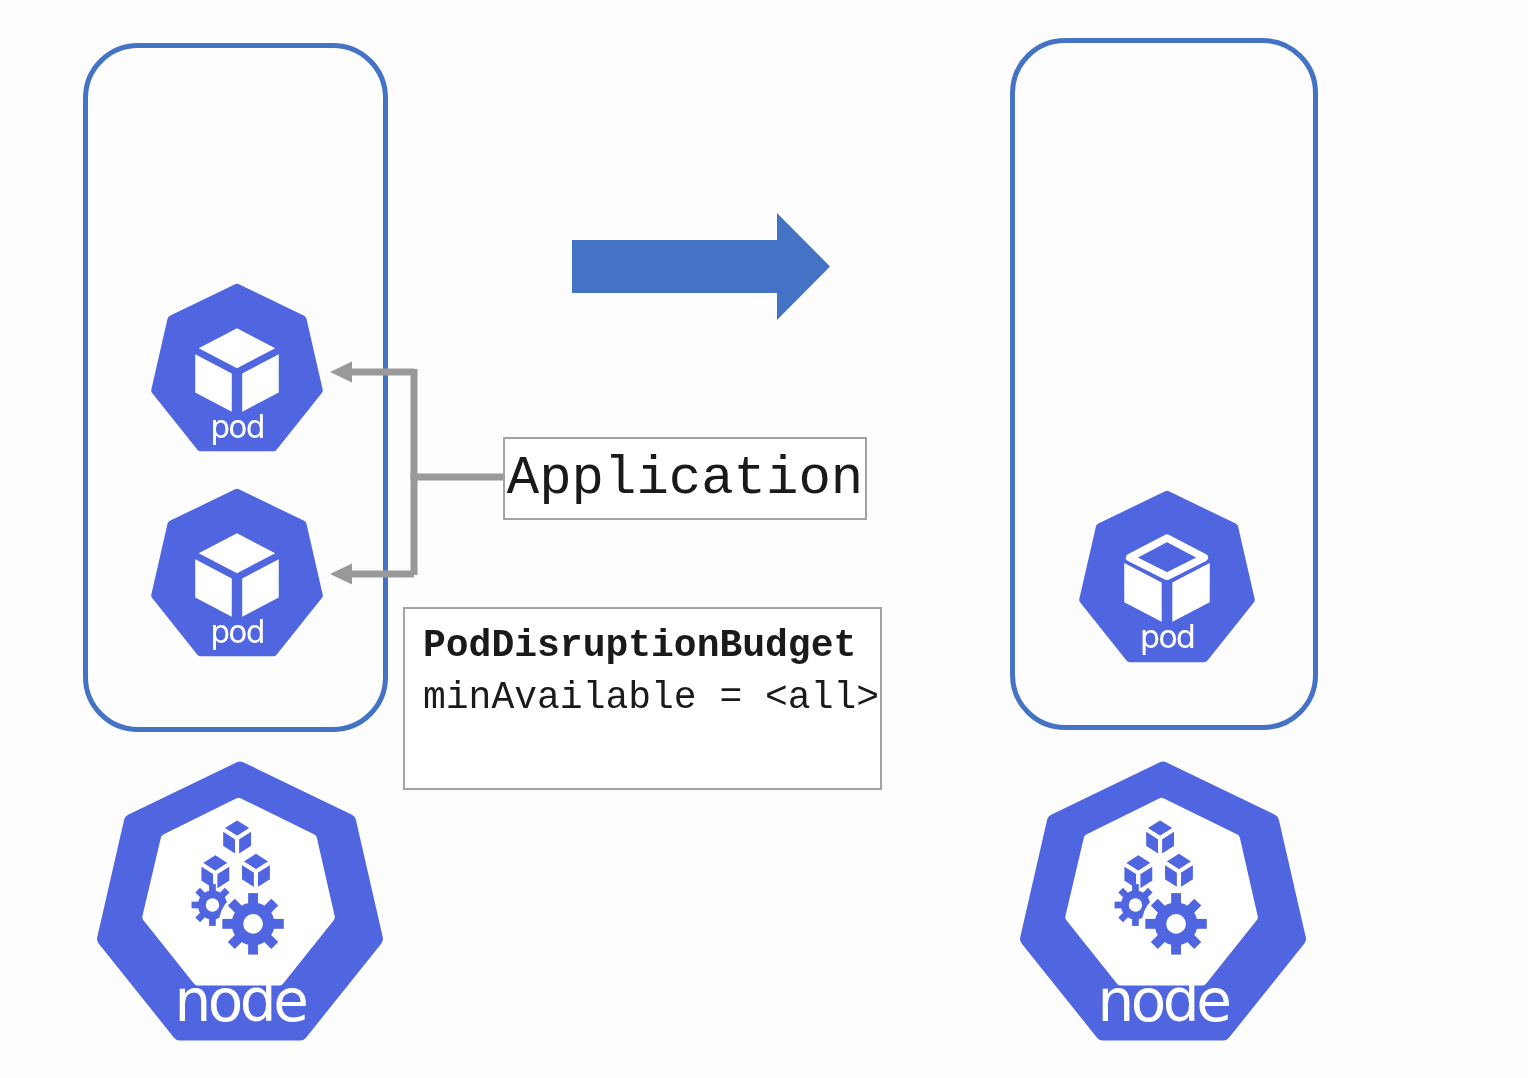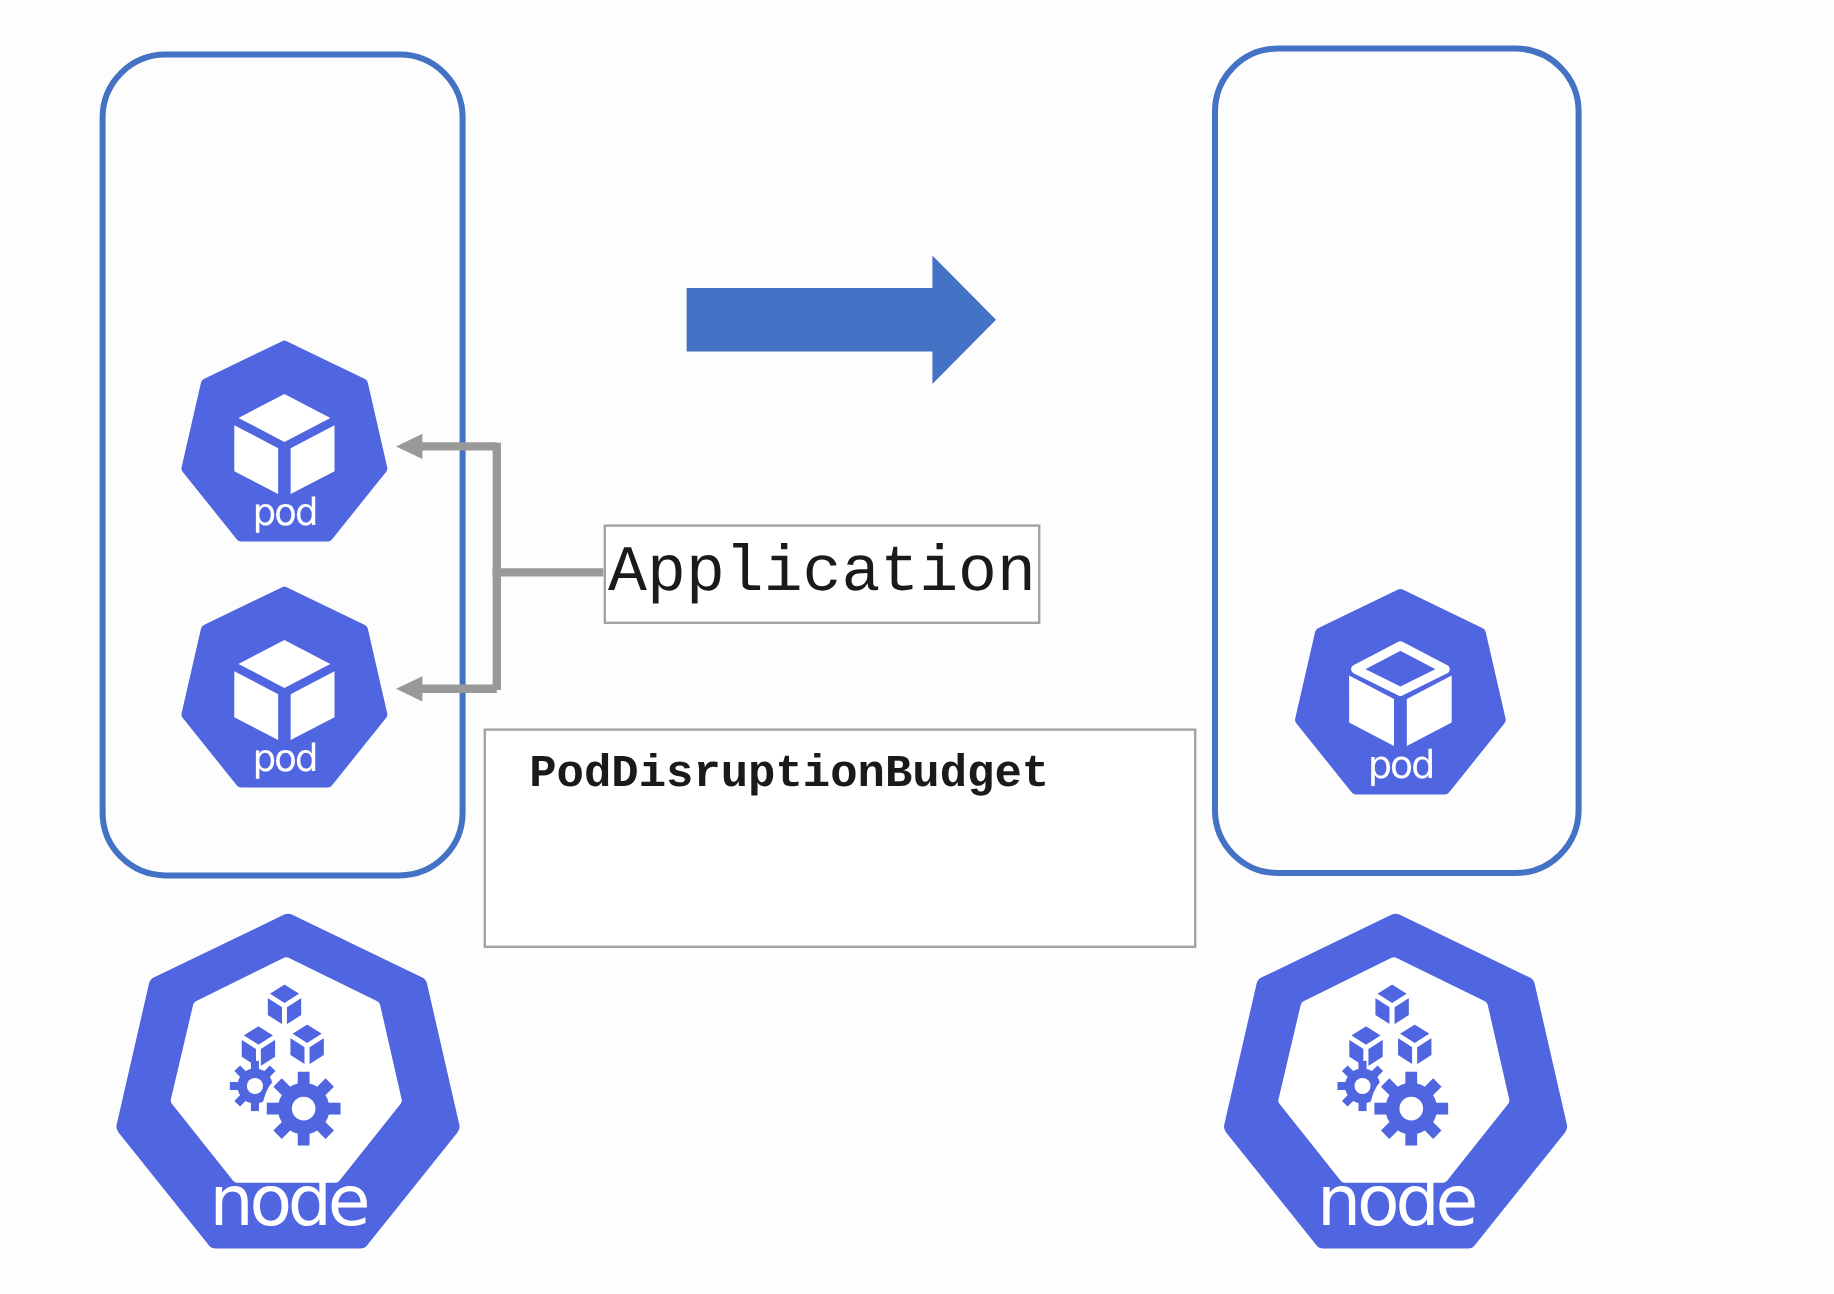--- a/index.html
+++ b/index.html
@@ -41,22 +41,22 @@
   .label-box{
     position:absolute;box-sizing:border-box;background:#fff;border:2px solid var(--boxborder);
     color:var(--ink);font-family:"Liberation Mono","DejaVu Sans Mono",monospace;z-index:6;
   }
   #application-box{
     left:503px;top:437px;width:364px;height:83px;
     display:flex;align-items:center;justify-content:center;
     font-size:54px;white-space:nowrap;
   }
   #pdb-box{
-    left:403px;top:607px;width:594px;height:183px;
-    padding:11px 36px;font-size:38px;line-height:52px;white-space:nowrap;
+    left:403px;top:607px;width:479px;height:183px;
+    padding:11px 18px;font-size:38px;line-height:52px;white-space:nowrap;
   }
   #pdb-box .pdb-title{font-weight:bold;}
   .block-arrow{fill:var(--steel);}
 </style>
 </head>
 <body>
 
 <div id="canvas">
 
   <svg width="0" height="0" style="position:absolute" aria-hidden="true">
@@ -160,15 +160,16 @@
     <polygon class="conn-head" points="352,563.5 352,584.5 330,574"></polygon>
     <path class="conn" d="M410.5 477 L503 477"></path>
   </svg>
 
   <div id="application-box" class="label-box">
     <span>Application</span>
   </div>
 
   <div id="pdb-box" class="label-box">
     <div class="pdb-title">PodDisruptionBudget</div>
+    <div class="pdb-line">minAvailable = &lt;all&gt;</div>
   </div>
 
 </div>
 
 </body></html>

